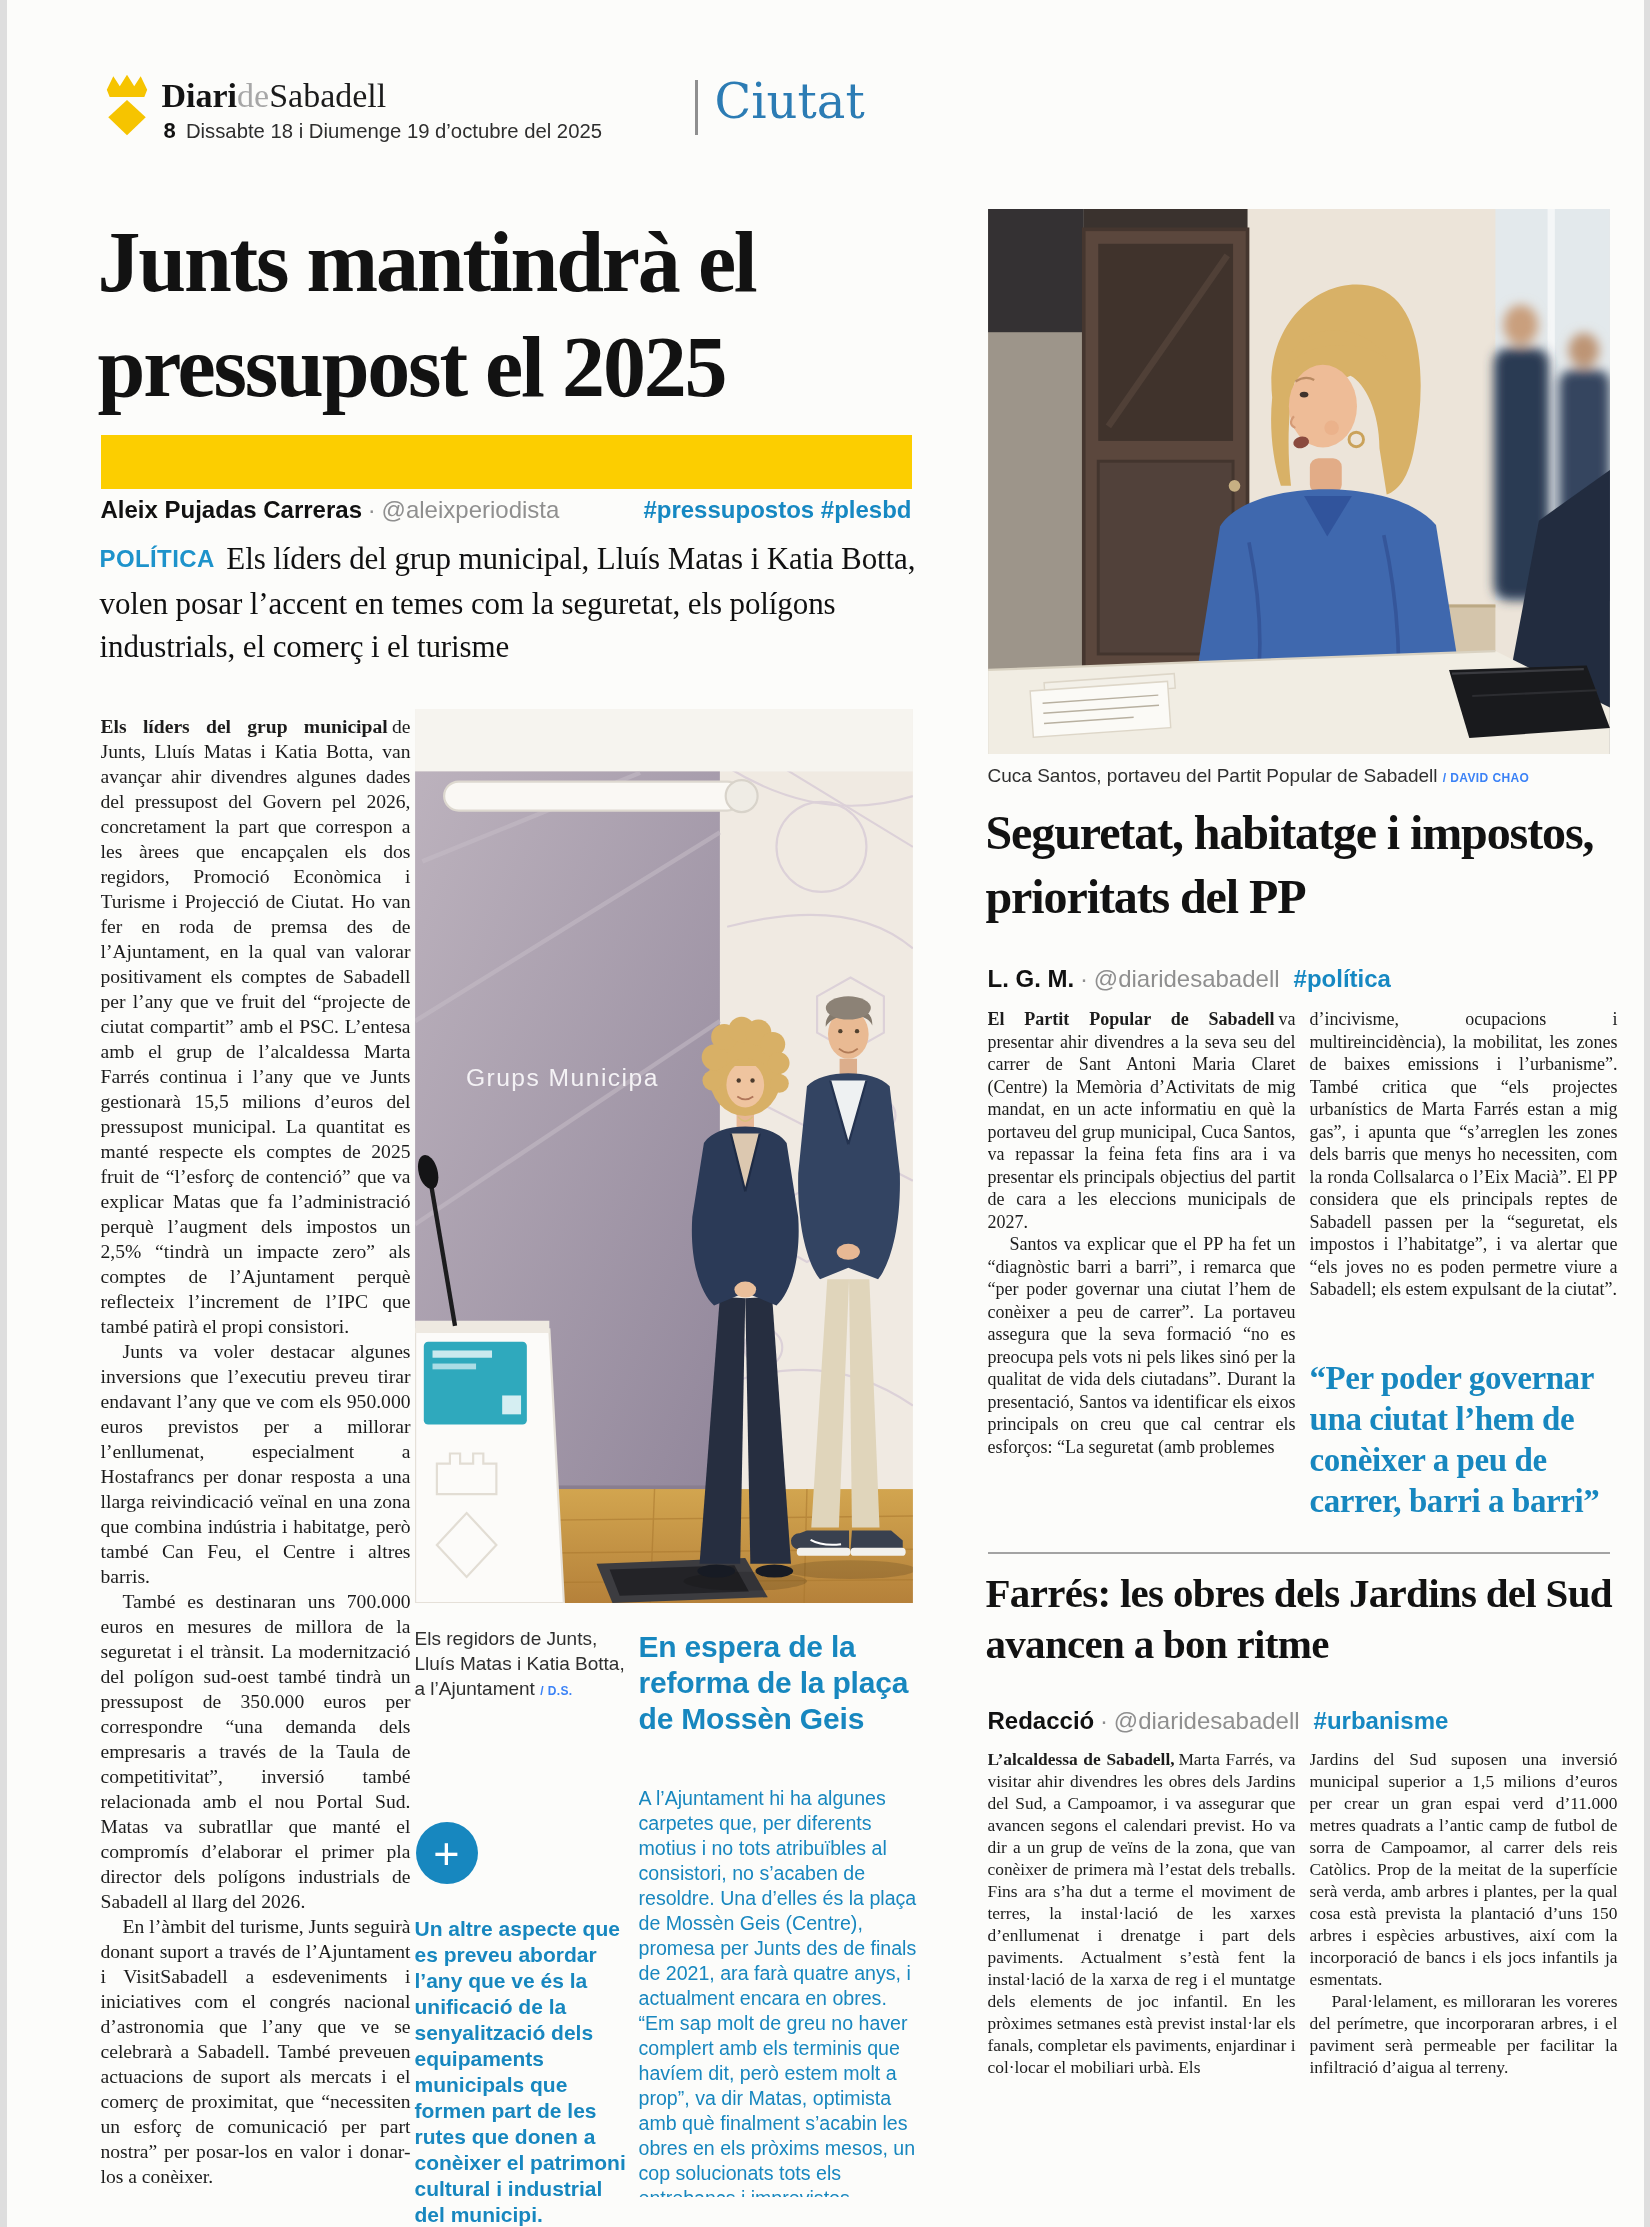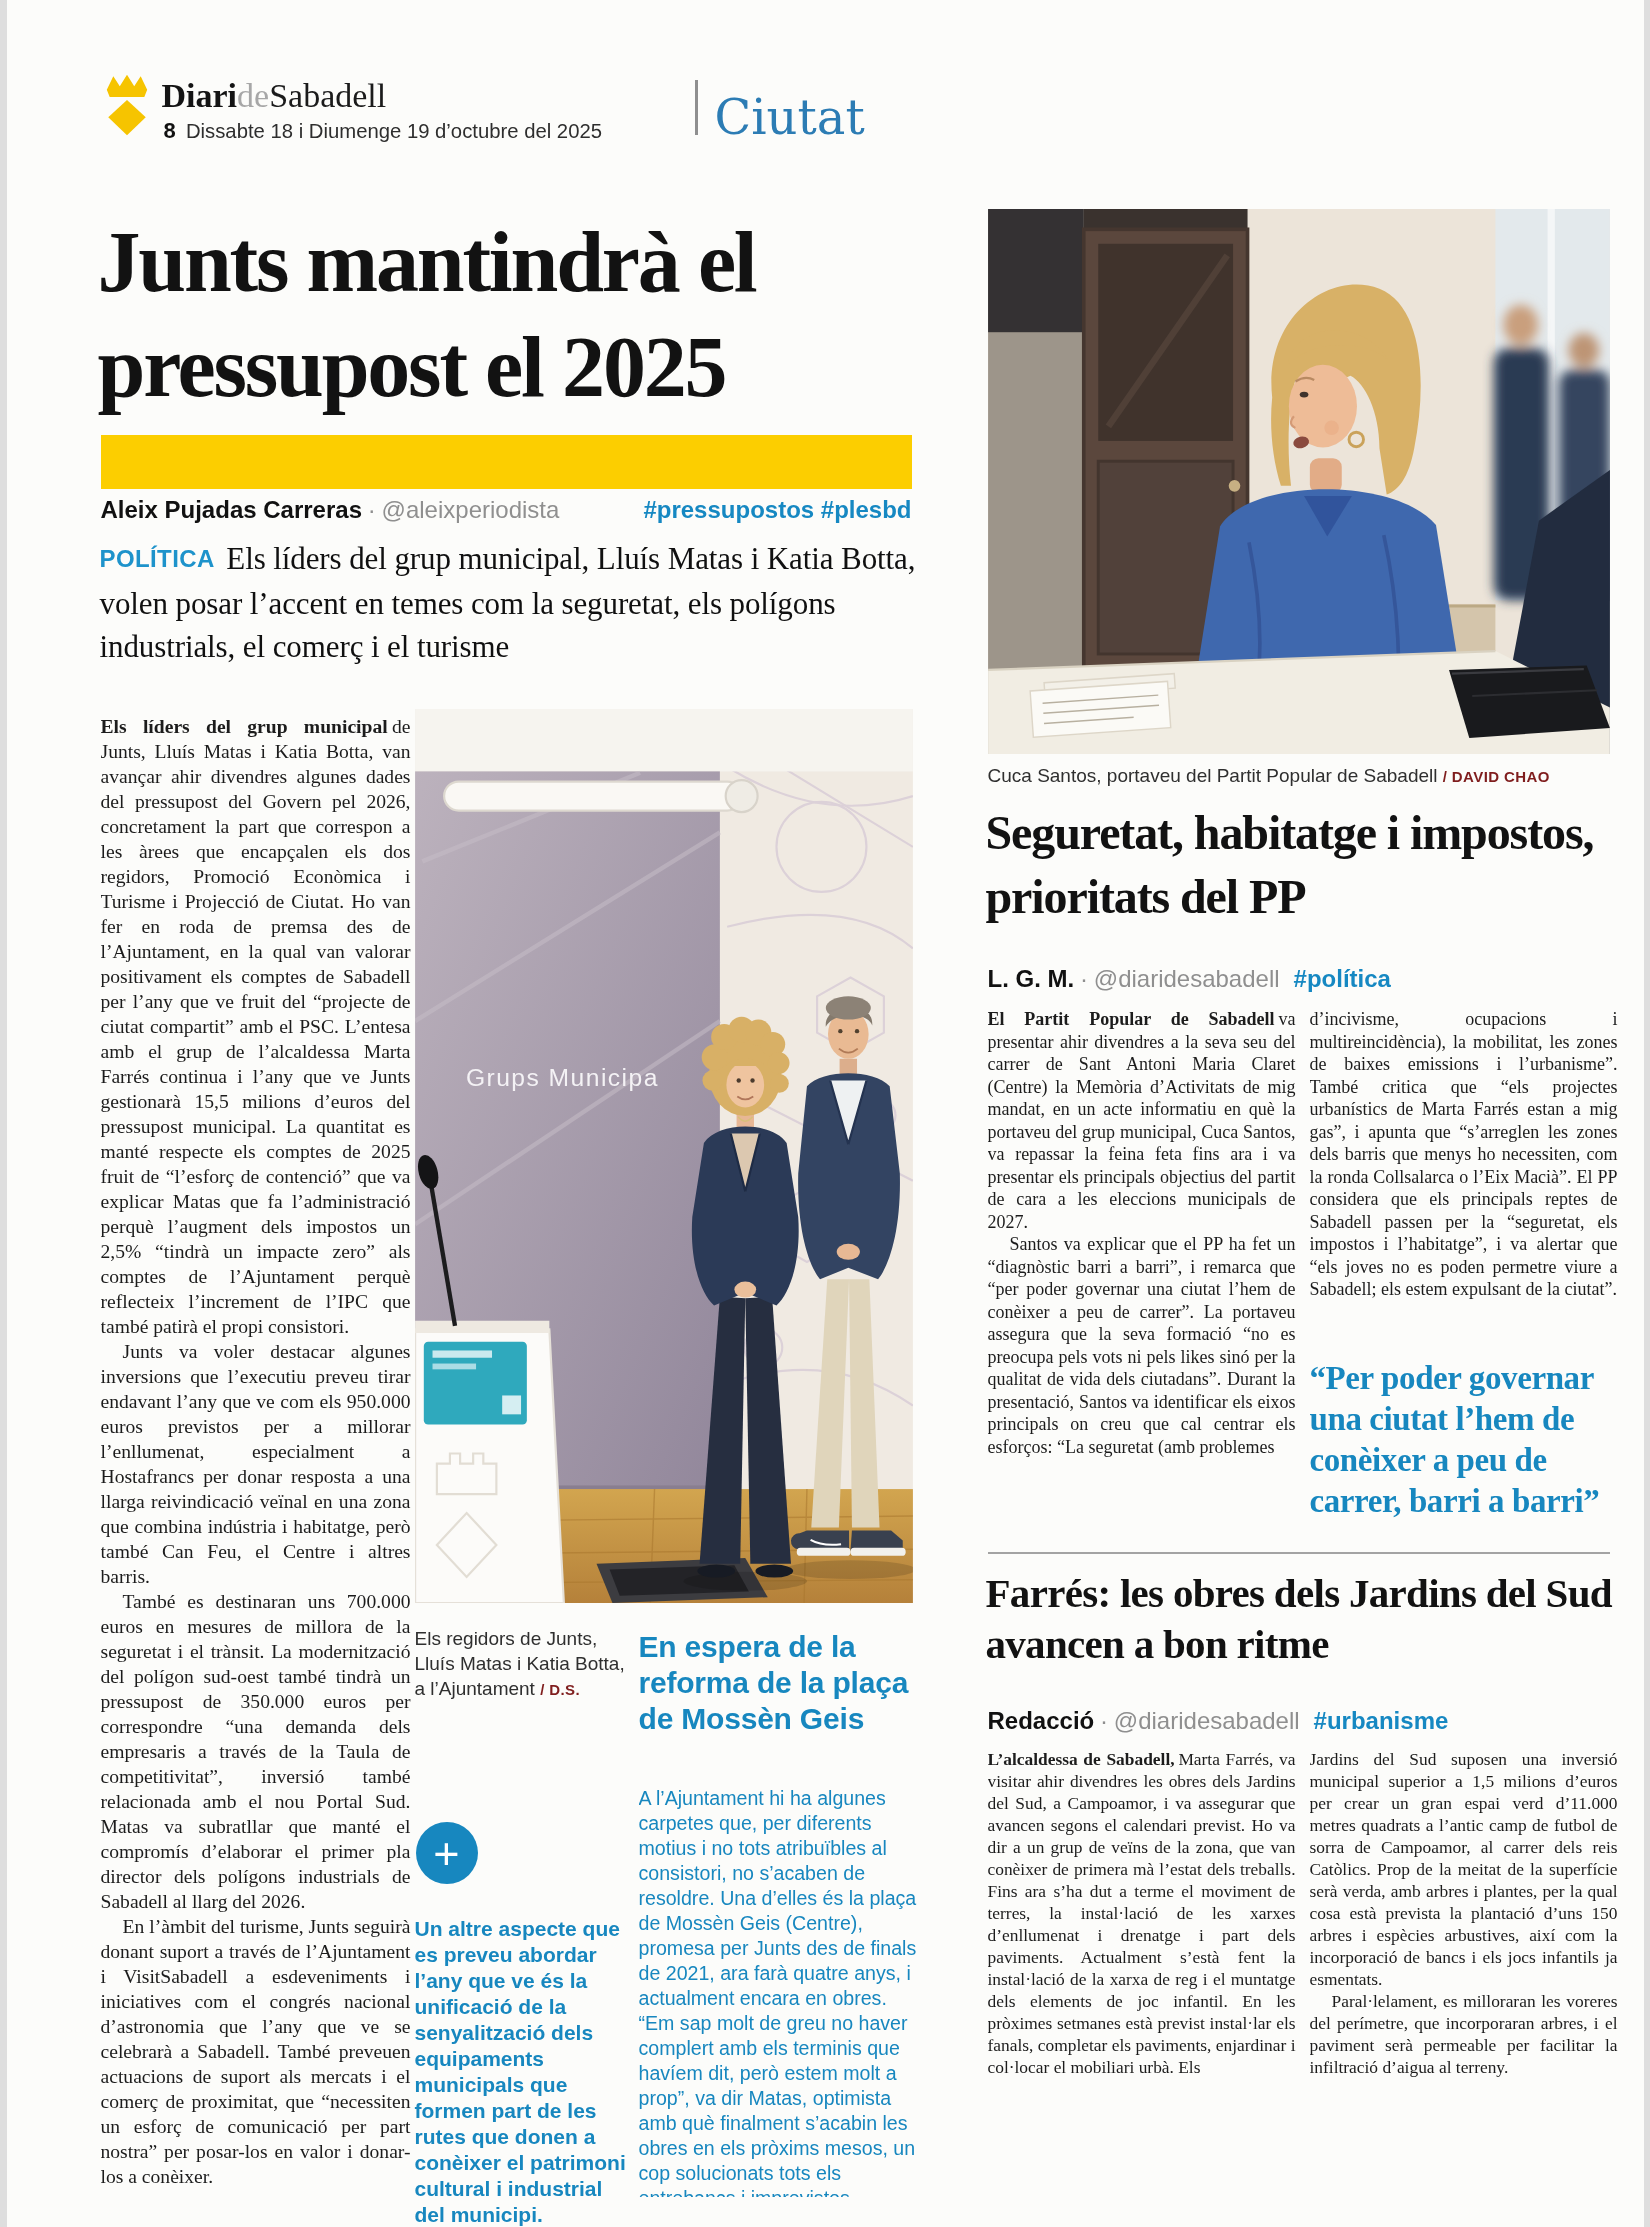--- a/index.html
+++ b/index.html
@@ -12,21 +12,21 @@
   .abs { position:absolute; }
 
   
   .brand-text { left:155px; top:77px; font-size:34px; letter-spacing:0; }
   .brand-text .b1 { font-weight:700; color:#141414; }
   .brand-text .b2 { font-weight:400; color:#a7a7a7; }
   .brand-text .b3 { font-weight:400; color:#1b1b1b; }
   .issue-line { left:157px; top:118px; font-family:"Liberation Sans",sans-serif; font-size:20.3px; color:#2e2e2e; }
   .issue-line .pnum { font-weight:700; font-size:22px; margin-right:10.2px; color:#111; }
   .section-bar { left:688px; top:80px; width:3.6px; height:55px; background:#8f8f8f; }
-  .section-title { left:708px; top:73px; font-family:"DejaVu Serif",serif; font-size:48px; font-weight:400; color:#2c7cb4;margin-top:16px; }
+  .section-title { left:708px; top:73px; font-family:"DejaVu Serif",serif; font-size:48px; font-weight:400; color:#2c7cb4; }
 
   
   .headline-main {
     left:91px; top:210px; width:834px;
     font-size:86px; line-height:105px; font-weight:700; letter-spacing:-2.2px; color:#121212;
   }
   .yellow-bar { left:94px; top:435px; width:811px; height:54px; background:#fcce00; }
   .byline { font-family:"Liberation Sans",sans-serif; font-size:24px; color:#8f8f8f; }
   .byline .author { font-weight:700; color:#111; }
   .byline .dot { color:#8f8f8f; padding:0 5.8px; }
@@ -42,21 +42,21 @@
   .bodycol p { margin:0; }
   .bodycol p + p { text-indent:22px; }
   .lead-bold { font-weight:700; padding-right:0.22em; }
   .col-main { left:94px; top:714px; width:310px; height:1472px; font-size:19.6px; line-height:25px; }
 
   
   figure { display:block; }
   .photo1 { left:408px; top:709px; width:498px; height:894px; }
   .photo2 { left:981px; top:209px; width:622px; height:545px; }
   .caption { font-family:"Liberation Sans",sans-serif; font-size:19px; line-height:25px; color:#2f2f2f; }
-  .caption .credit { font-weight:700; font-size:15px; color:#7f1d1d; letter-spacing:0.4px; }
+  .caption .credit { font-weight:700; font-size:12px; color:#3b82f6; letter-spacing:0.4px; }
   .caption1 { left:408px; top:1626px; width:212px; }
   .caption2 { left:981px; top:763px; width:622px; }
 
   
   .plus-circle {
     left:409px; top:1822px; width:62px; height:62px; border-radius:50%;
     background:#1787bf; color:#fff; display:flex; align-items:center; justify-content:center;
     font-family:"Liberation Sans",sans-serif; font-size:45px; font-weight:400; line-height:1;
   }
   .sb-highlight {

